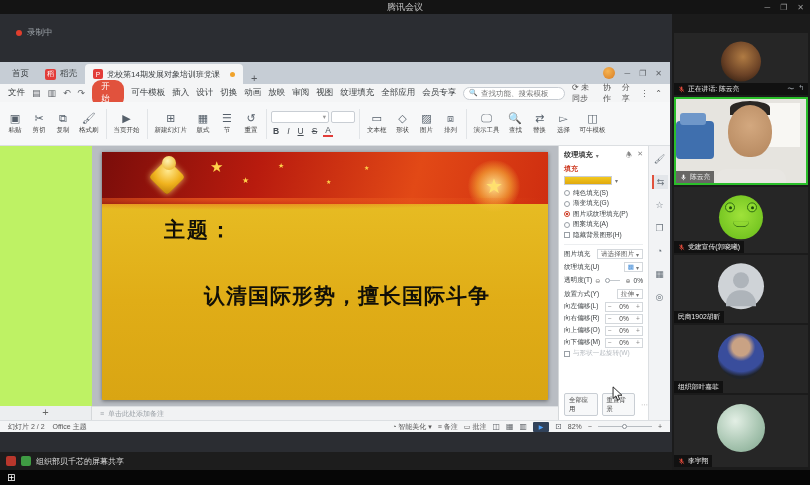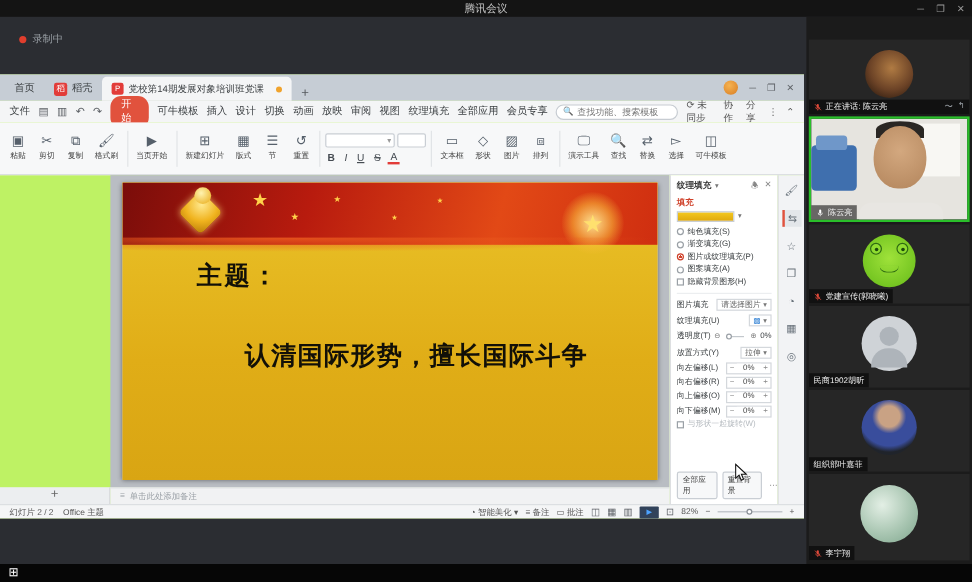--- a/index.html
+++ b/index.html
@@ -562,18 +562,23 @@
       <div class="namebar">
         <svg class="mic" viewBox="0 0 24 24">
           <path d="M12 14a3 3 0 0 0 3-3V5a3 3 0 0 0-6 0v6a3 3 0 0 0 3 3zm5-3a5 5 0 0 1-10 0H5a7 7 0 0 0 6 6.9V21h2v-3.1A7 7 0 0 0 19 11h-2z" fill="#e04a3a"></path>
           <line x1="4" y1="3" x2="21" y2="20" stroke="#e04a3a" stroke-width="2.5"></line>
         </svg>
         <span class="nm">李宇翔</span>
       </div>
     </div>
   </div>
 
+  <div class="sharebar">
+    <span class="sb-ic1"></span>
+    <span class="sb-ic2"></span>
+    <span class="sb-text">组织部贝千芯的屏幕共享</span>
+  </div>
 
   <div class="tb2">
     <span class="startbtn">⊞</span>
   </div>
 
 </div>
 
 </body></html>

